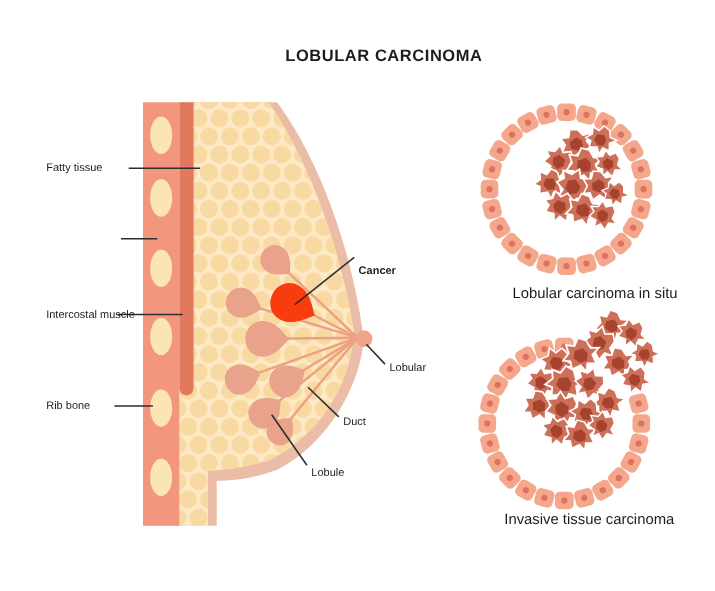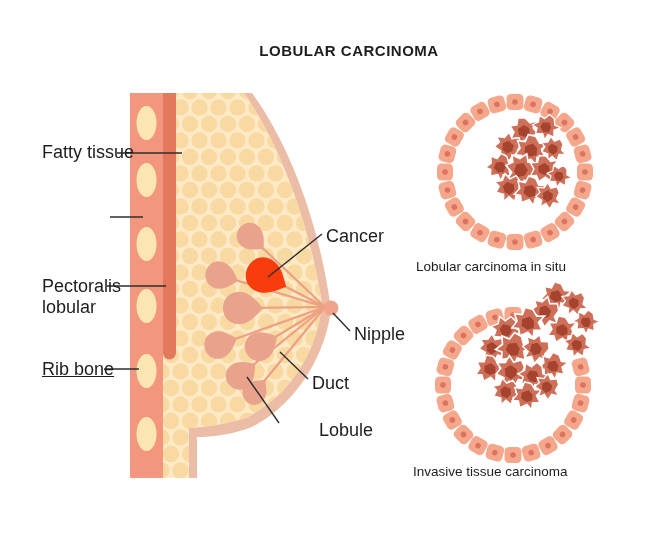--- a/index.html
+++ b/index.html
@@ -5,24 +5,24 @@
   html,body{margin:0;padding:0;background:#ffffff;}
   #stage{
     position:relative;width:650px;height:537px;background:#ffffff;overflow:hidden;
     font-family:"Liberation Sans", sans-serif;color:var(--text,#1d1d1d);
   }
   #title{
     position:absolute;top:42px;left:0;width:650px;text-align:center;
     font-size:15px;font-weight:bold;letter-spacing:.5px;color:var(--text,#1d1d1d);padding-left:24px;
   }
   .lbl{
-    position:absolute;font-size:18px;line-height:21px;color:var(--text,#1d1d1d);
+    position:absolute;font-size:10px;line-height:21px;color:var(--text,#1d1d1d);
   }
   .cap{
-    position:absolute;font-size:13.5px;text-align:left;color:var(--text,#1d1d1d);
+    position:absolute;font-size:13.5px;text-align:right;color:var(--text,#1d1d1d);
   }
   svg{position:absolute;top:0;left:0;}
   .skin{fill:var(--skin,#EBBCA6);}
   .fat-bg{fill:var(--fatty-tissue-bg,#FDE9C6);}
   .intercostal{fill:var(--intercostal-muscle,#F2977E);}
   .pectoralis{fill:var(--pectoralis-muscle,#E2795D);}
   .rib{fill:var(--rib-bone,#FBE5B3);}
   .duct-line{stroke:var(--duct,#ECA084);stroke-width:2.2;fill:none;}
   .lobule-shape{fill:var(--lobule,#E9A28C);}
   .cancer-shape{fill:var(--cancer-red,#F93C0E);}
@@ -317,23 +317,23 @@
           <use transform="translate(511 372) rotate(65) scale(1.1)" href="#ccell"></use>
           <use transform="translate(533 376) rotate(40) scale(1)" href="#ccell"></use>
           <use transform="translate(506 392) rotate(55) scale(0.95)" href="#ccell"></use>
           <use transform="translate(527 396) rotate(15) scale(1)" href="#ccell"></use>
           <use transform="translate(547 387) rotate(75) scale(0.9)" href="#ccell"></use>
         </g>
     </g>
   </svg>
 
   <div class="lbl" style="left:42px;top:142px;">Fatty tissue</div>
-  <div class="lbl" style="left:42px;top:276px;width:82px;">Pectoralis lobular</div>
-  <div class="lbl" style="left:42px;top:359px;text-decoration:underline;">Rib bone</div>
-  <div class="lbl" style="left:326px;top:226px;">Cancer</div>
-  <div class="lbl" style="left:354px;top:324px;">Nipple</div>
+  <div class="lbl" style="left:42px;top:276px;width:82px;">Intercostal muscle</div>
+  <div class="lbl" style="left:42px;top:359px;">Rib bone</div>
+  <div class="lbl" style="left:326px;top:236px;font-weight:bold;">Cancer</div>
+  <div class="lbl" style="left:354px;top:324px;">Lobular</div>
   <div class="lbl" style="left:312px;top:373px;text-align:center;">Duct</div>
-  <div class="lbl" style="left:283px;top:420px;margin-left:36px;">Lobule</div>
+  <div class="lbl" style="left:283px;top:420px;">Lobule</div>
 
   <div class="cap" style="left:416px;top:259px;width:200px;">Lobular carcinoma in situ</div>
   <div class="cap" style="left:413px;top:464px;width:200px;">Invasive tissue carcinoma</div>
 
 </div>
 
 </body></html>

